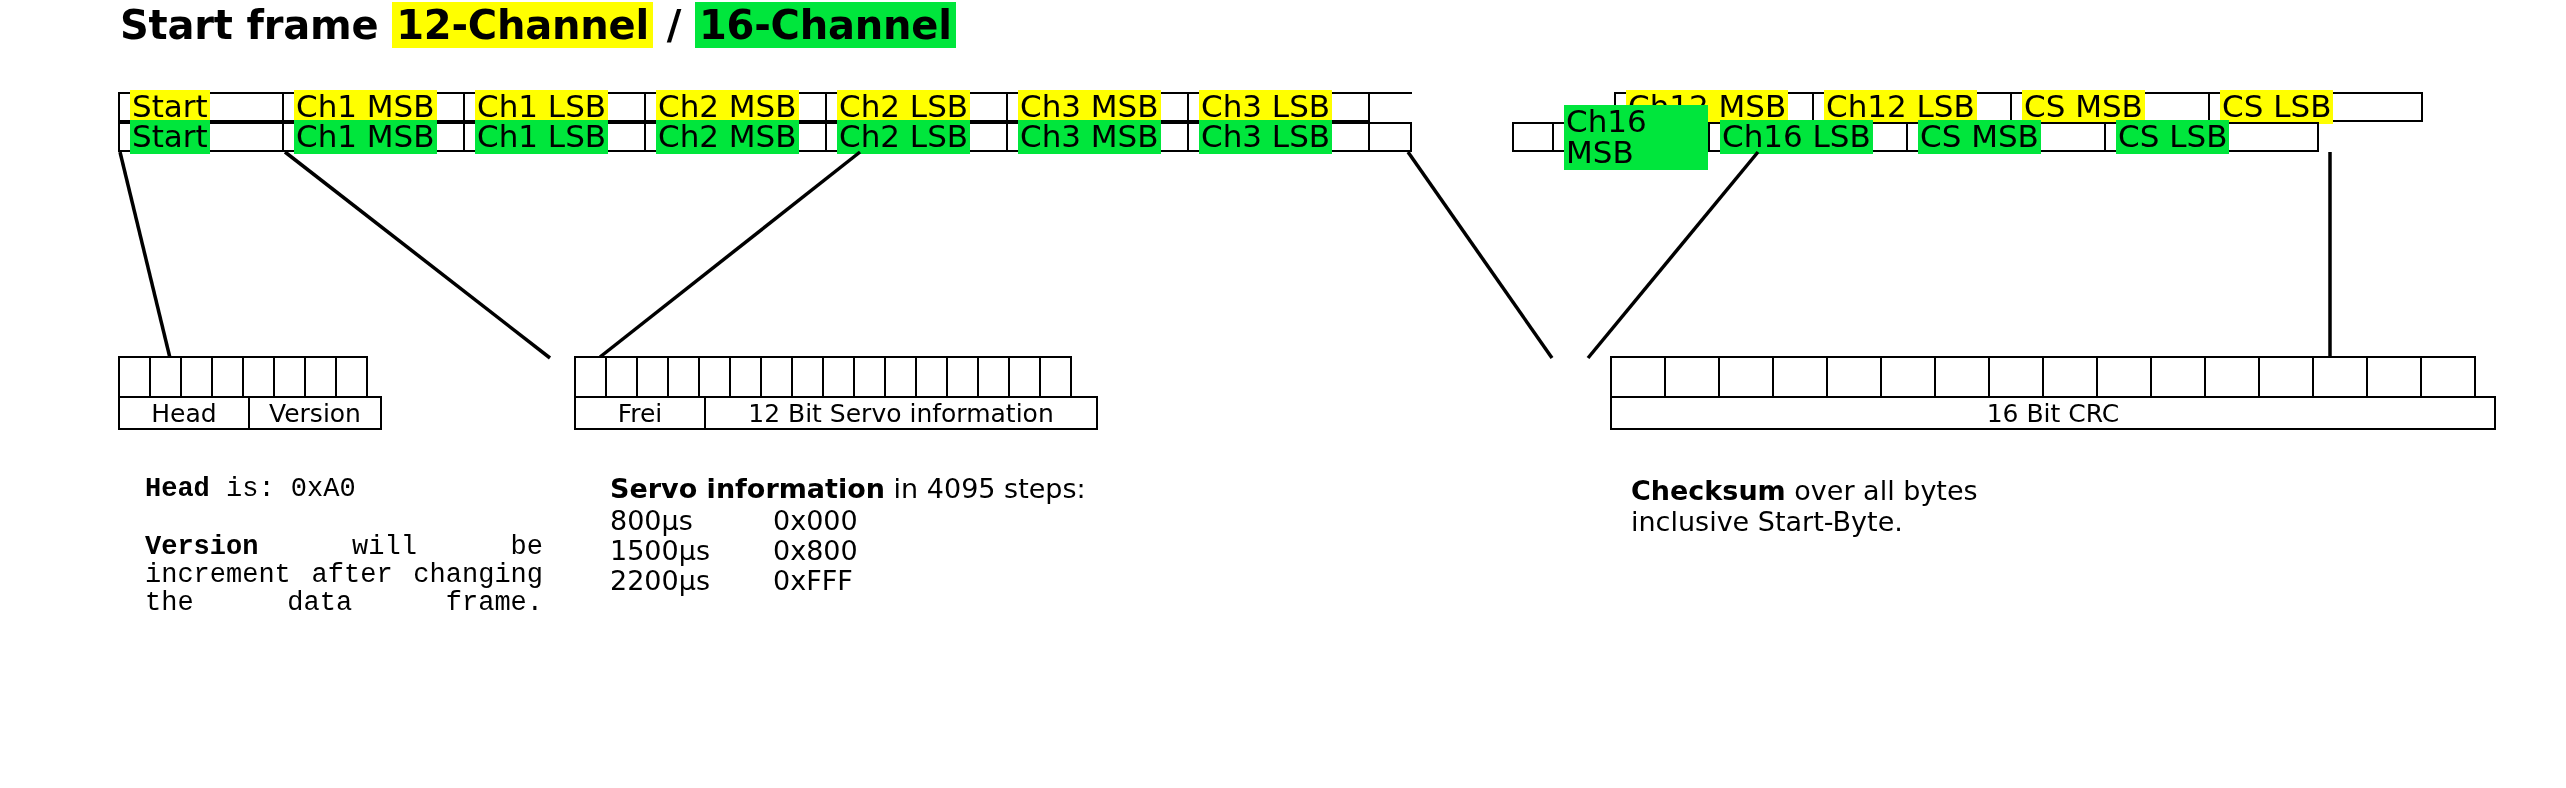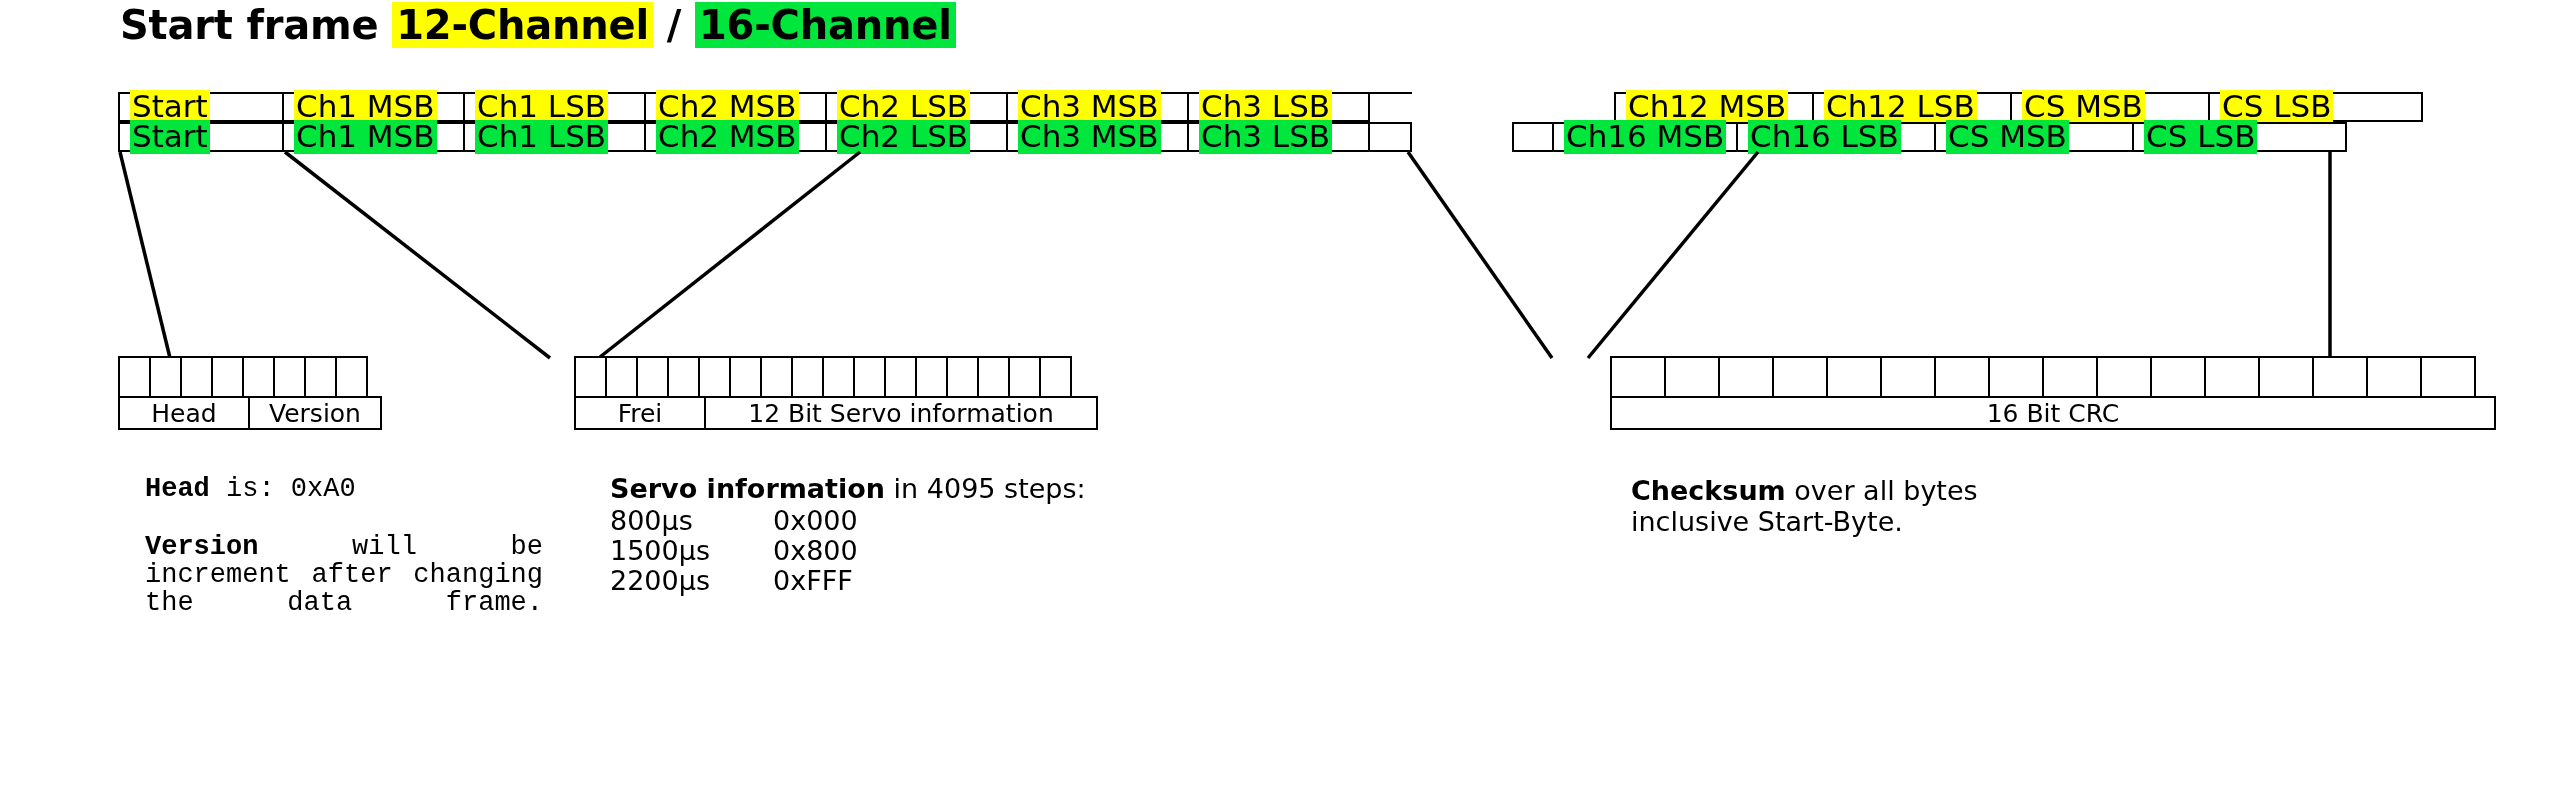--- a/index.html
+++ b/index.html
@@ -155,21 +155,21 @@
       </div>
     <div class="bytecell empty" style="width:44px">
         <span class="tag"></span>
       </div>
   </div>
 
   <div class="byterow row-green" style="left:1512px; top:122px;">
     <div class="bytecell empty" style="width:42px">
         <span class="tag"></span>
       </div>
-    <div class="bytecell" style="width:186px">
+    <div class="bytecell" style="width:158px">
         <span class="tag">Ch16 MSB</span>
       </div>
     <div class="bytecell" style="width:200px">
         <span class="tag">Ch16 LSB</span>
       </div>
     <div class="bytecell" style="width:200px">
         <span class="tag">CS MSB</span>
       </div>
     <div class="bytecell" style="width:215px">
         <span class="tag">CS LSB</span>

